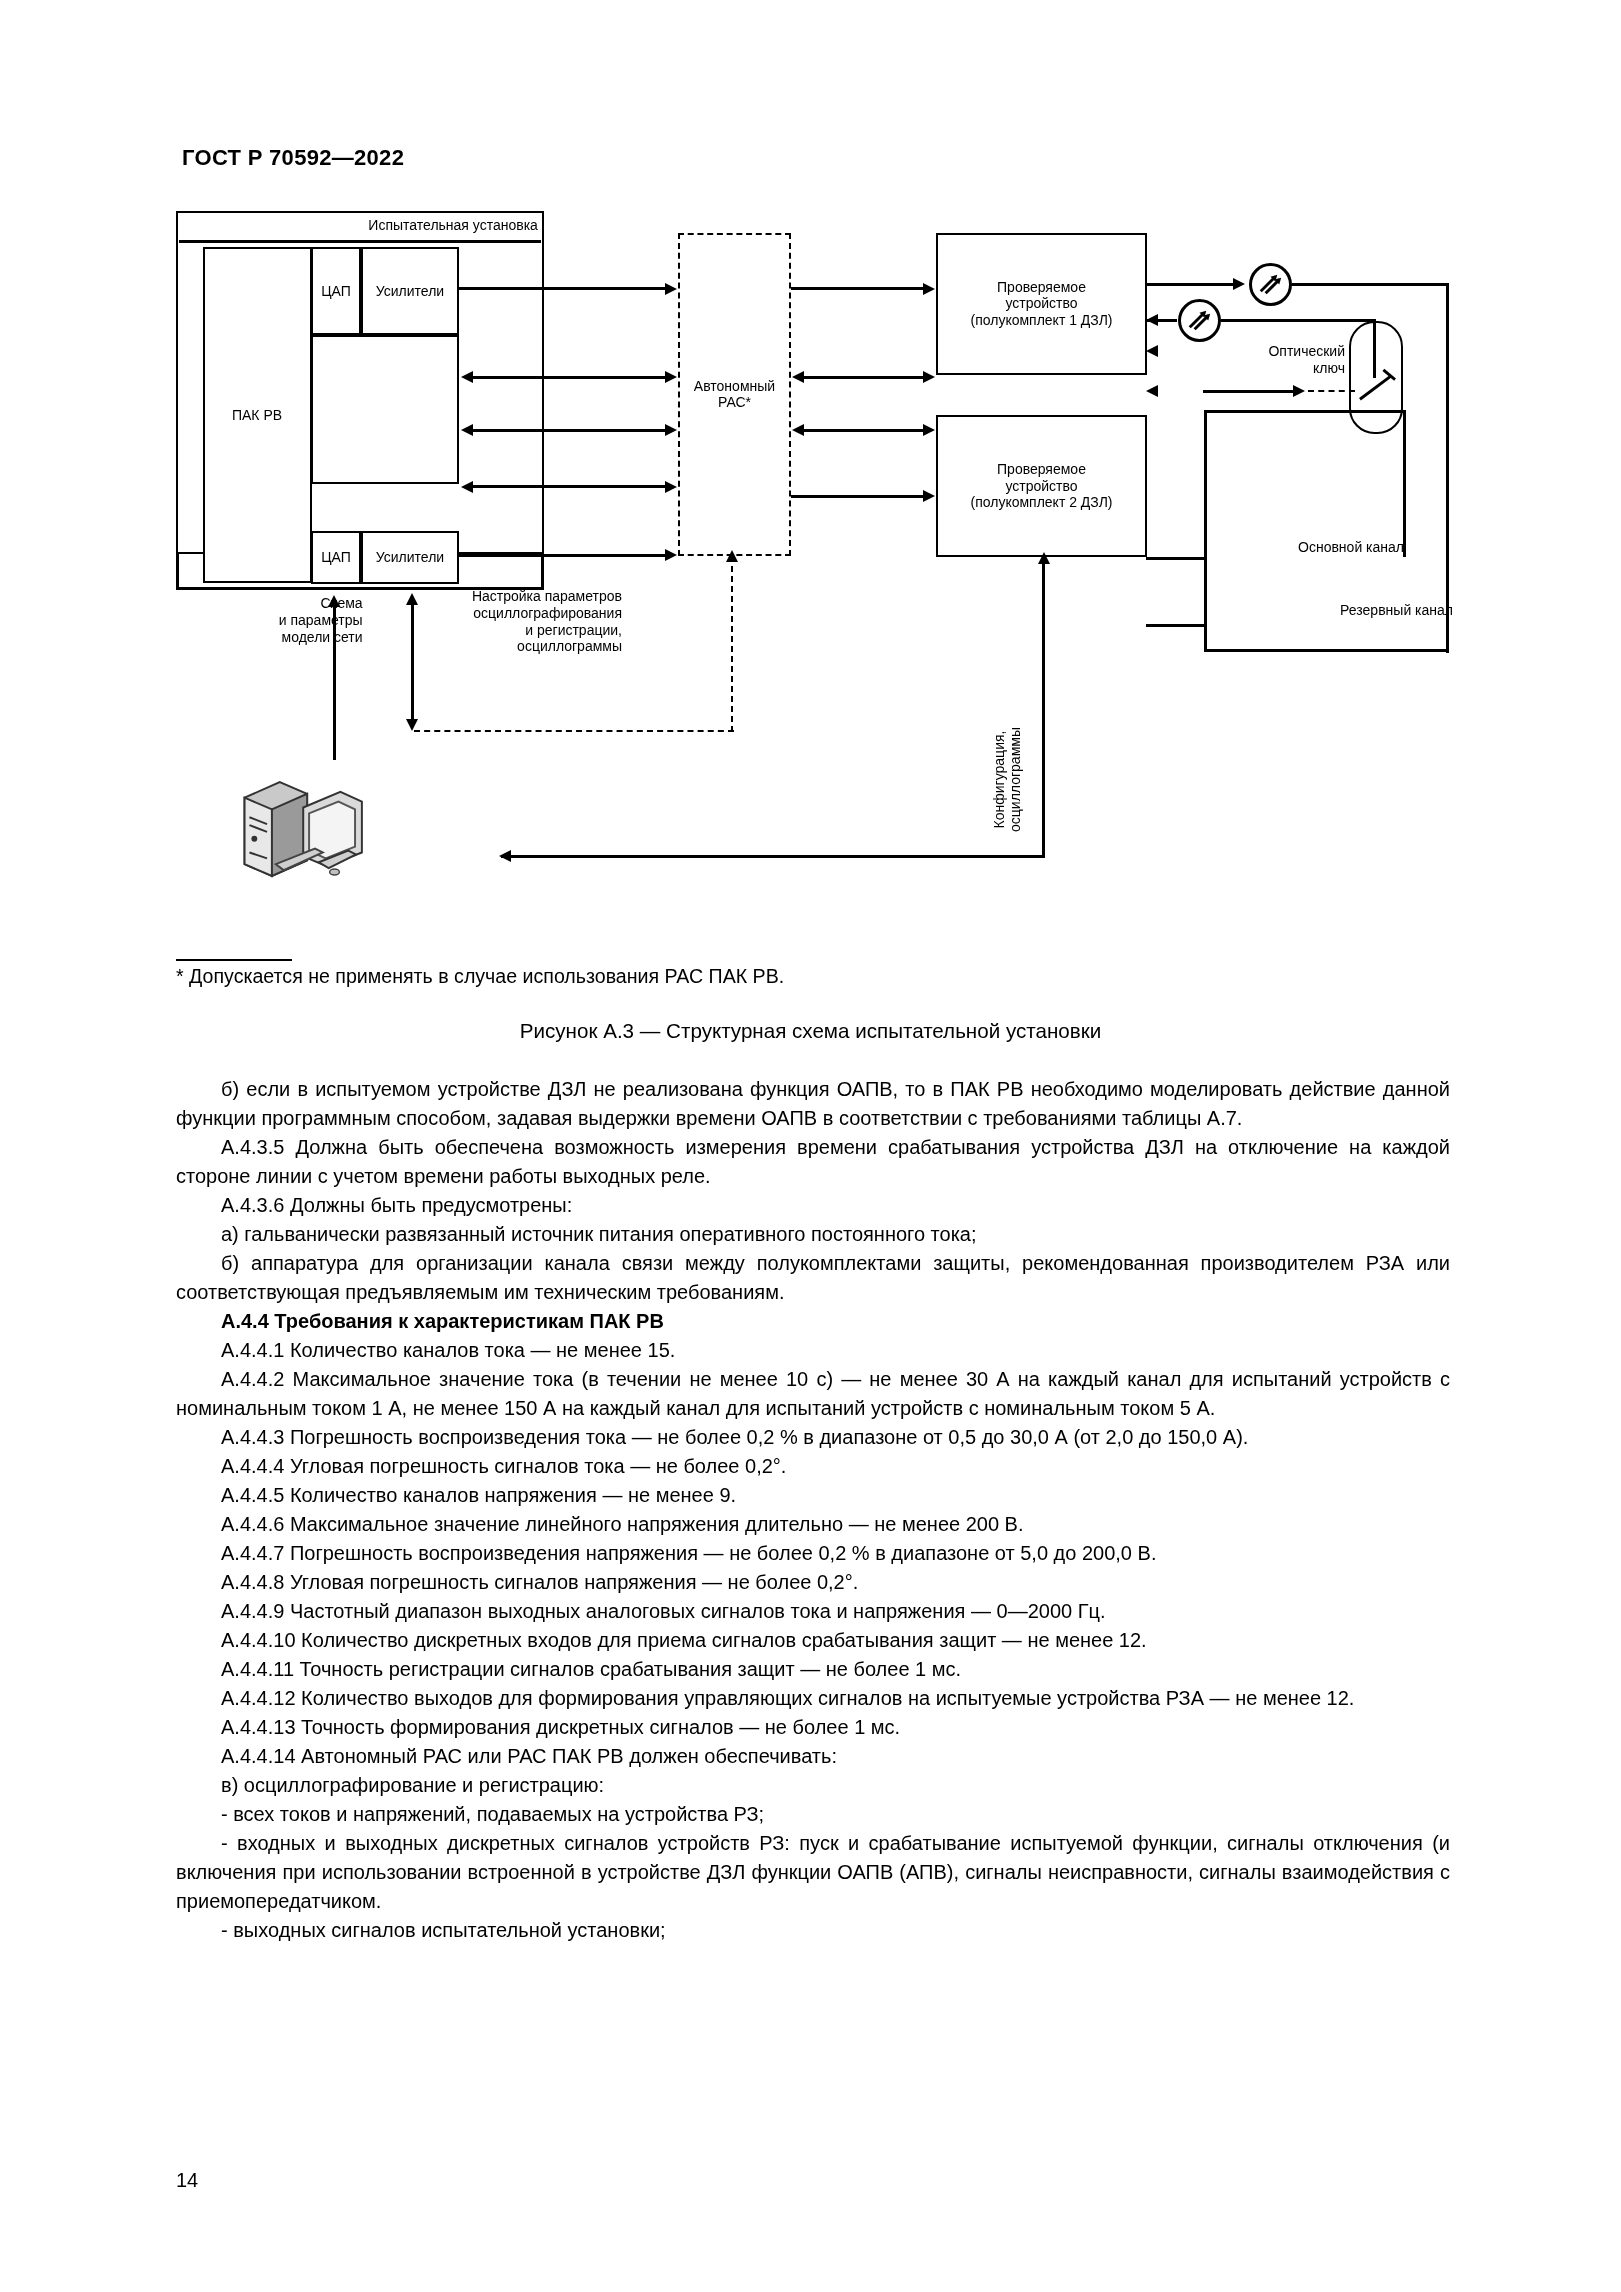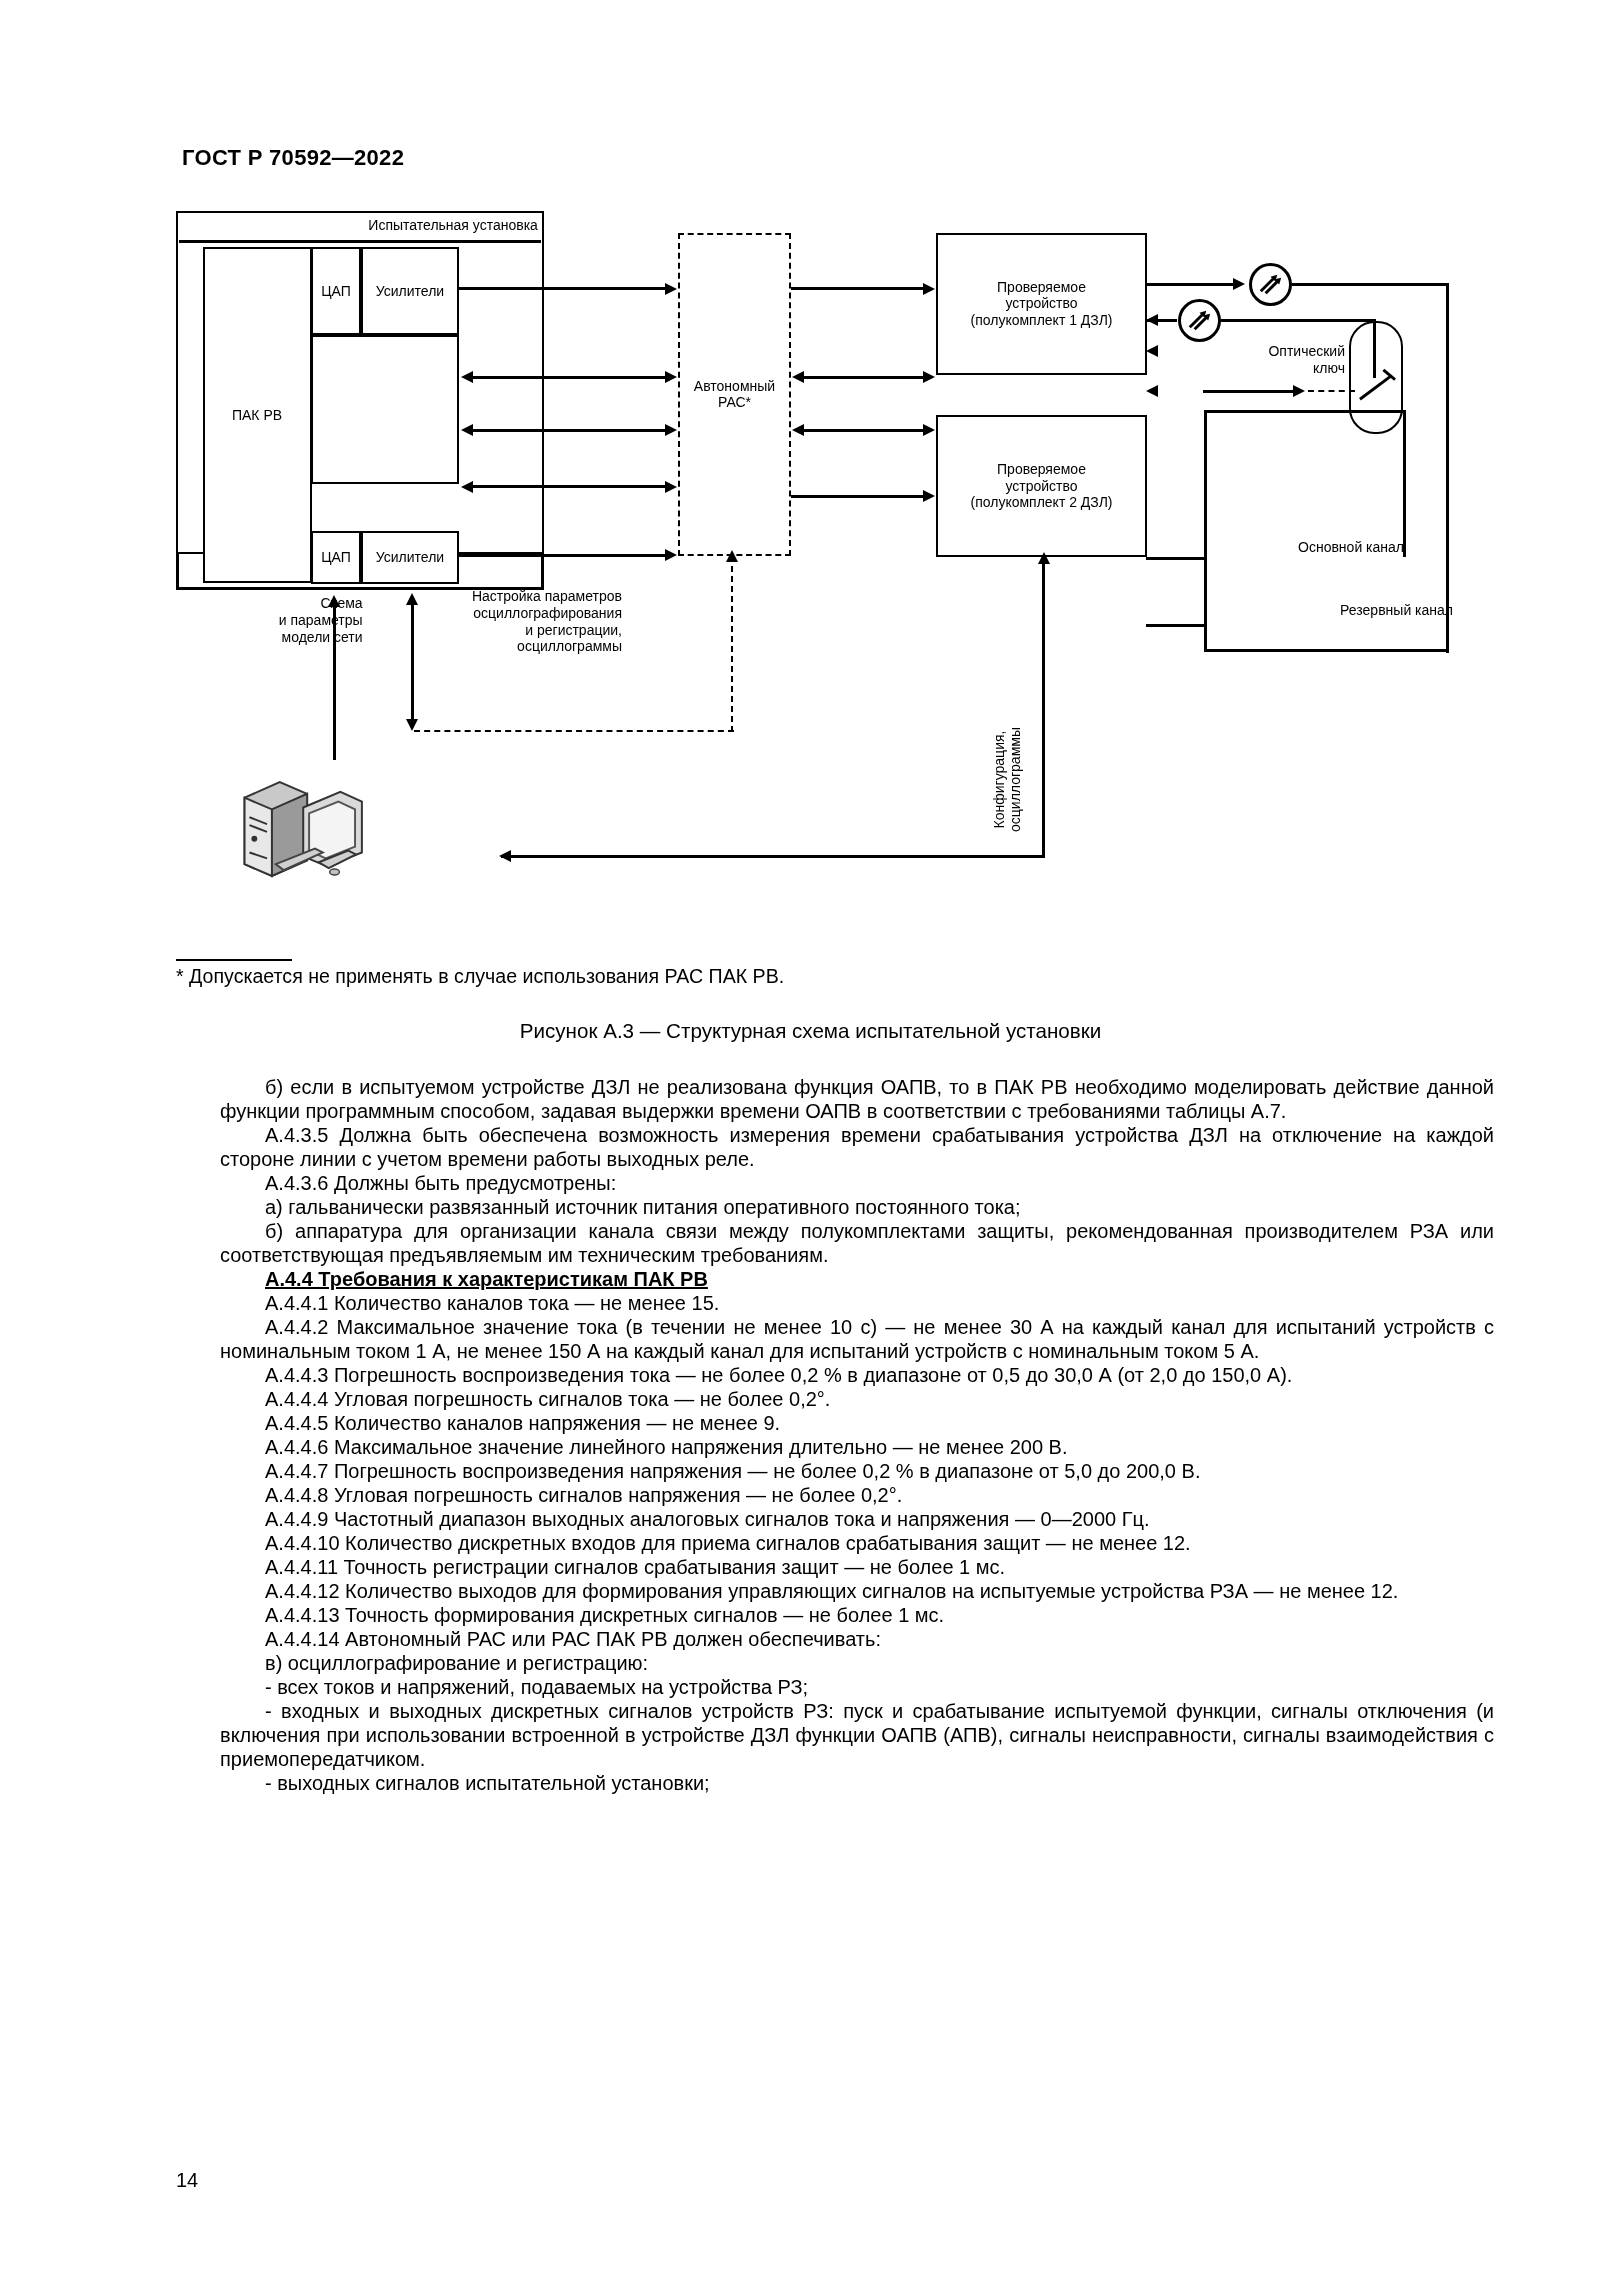--- a/index.html
+++ b/index.html
@@ -152,30 +152,29 @@
     font-size: 20.6px;
   }
 
   
   .body-text {
     position: absolute;
     left: 176px;
     top: 1075px;
     width: 1274px;
     font-size: 20px;
-    line-height: 24px;
-    margin-left: 44px;
+    line-height: 29px;
   }
   .para {
     margin: 0;
     text-align: justify;
     text-indent: 45px;
     hyphens: none;
   }
-  .para.bold { font-weight: bold; text-decoration: underline; }
+  .para.bold { font-weight: bold; }
   .para.last-left { text-align: left; }
 
   .page-number {
     position: absolute;
     left: 176px;
     top: 2169px;
     font-size: 20px;
   }
 </style>
 </head>

